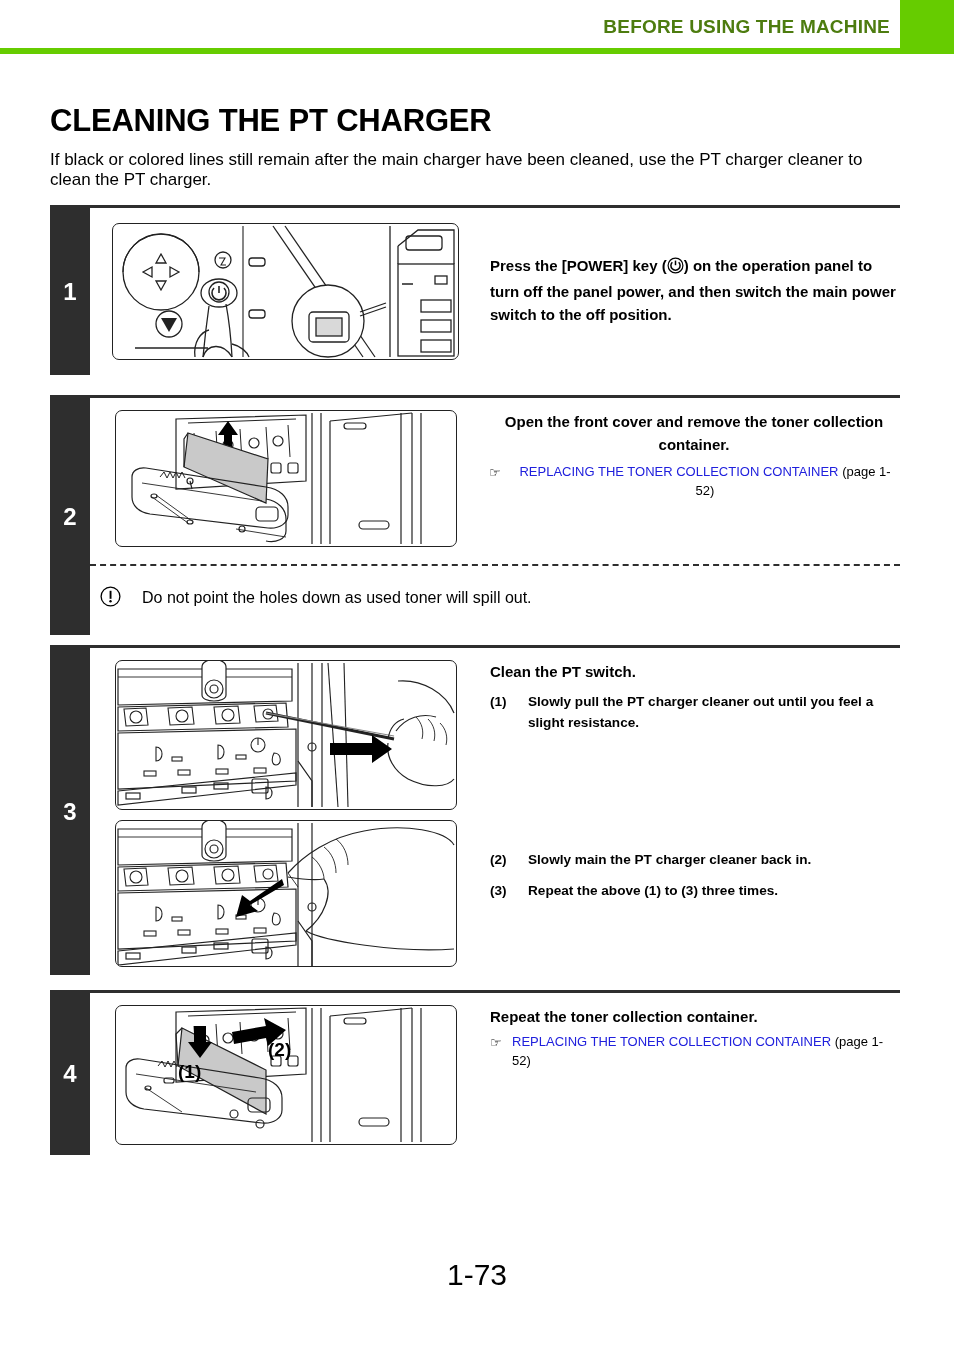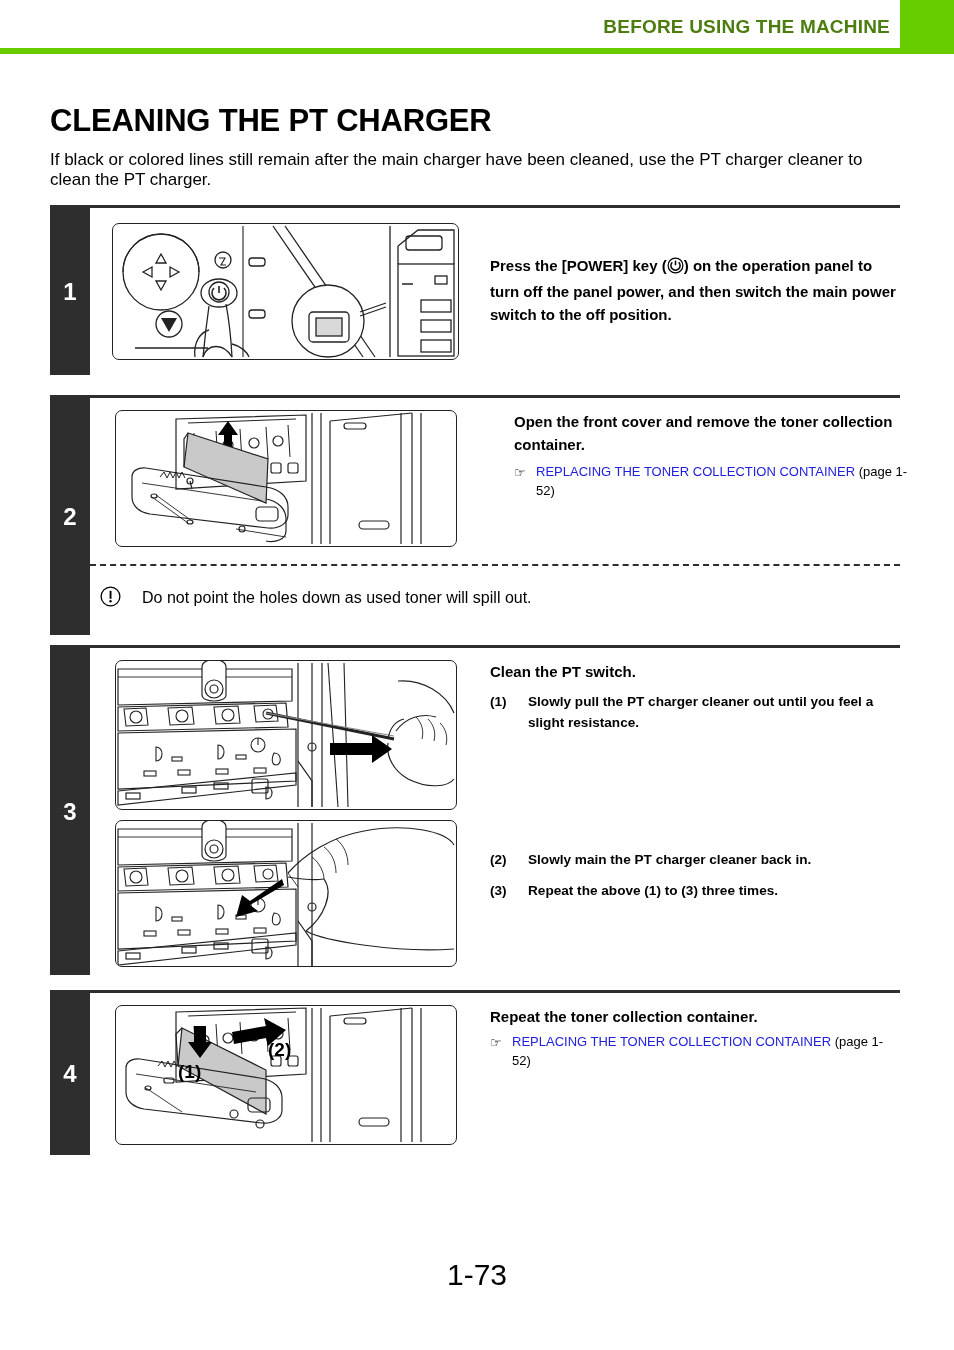--- a/index.html
+++ b/index.html
@@ -327,21 +327,21 @@
           <ellipse cx="74" cy="111" rx="3" ry="2"></ellipse>
 
           <path d="M150 88 C162 90 170 98 170 108 L170 120 C170 128 160 132 150 130"></path>
           <rect x="140" y="96" width="22" height="14" rx="4"></rect>
           <path d="M120 118 L170 126" stroke-width="0.9"></path>
           <circle cx="126" cy="118" r="3"></circle>
         </g>
       </svg>
     </div>
 
-    <div class="txtcol" style="left:424px; top:12px; width:410px;">
+    <div class="txtcol" style="left:399px; top:12px; width:410px;text-align:center;">
       <div class="step-heading">Open the front cover and remove the toner collection container.</div>
       <div class="ref-line">
         <span class="ref-hand">☞</span><span class="ref-link">REPLACING THE TONER COLLECTION CONTAINER</span> <span class="ref-page">(page 1-52)</span>
       </div>
     </div>
 
     <div class="caution" style="left:0px; top:166px; width:810px; height:66px;">
       <div class="caution-dash"></div>
       <span class="caution-icon">
         <svg width="21" height="21" viewBox="0 0 21 21">

